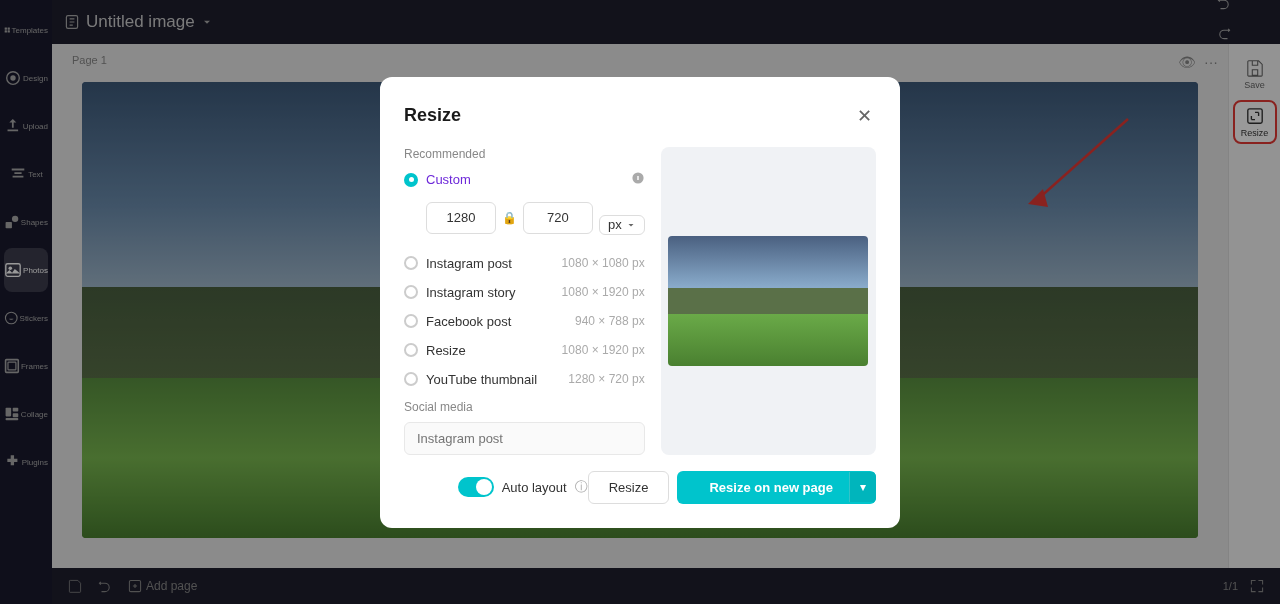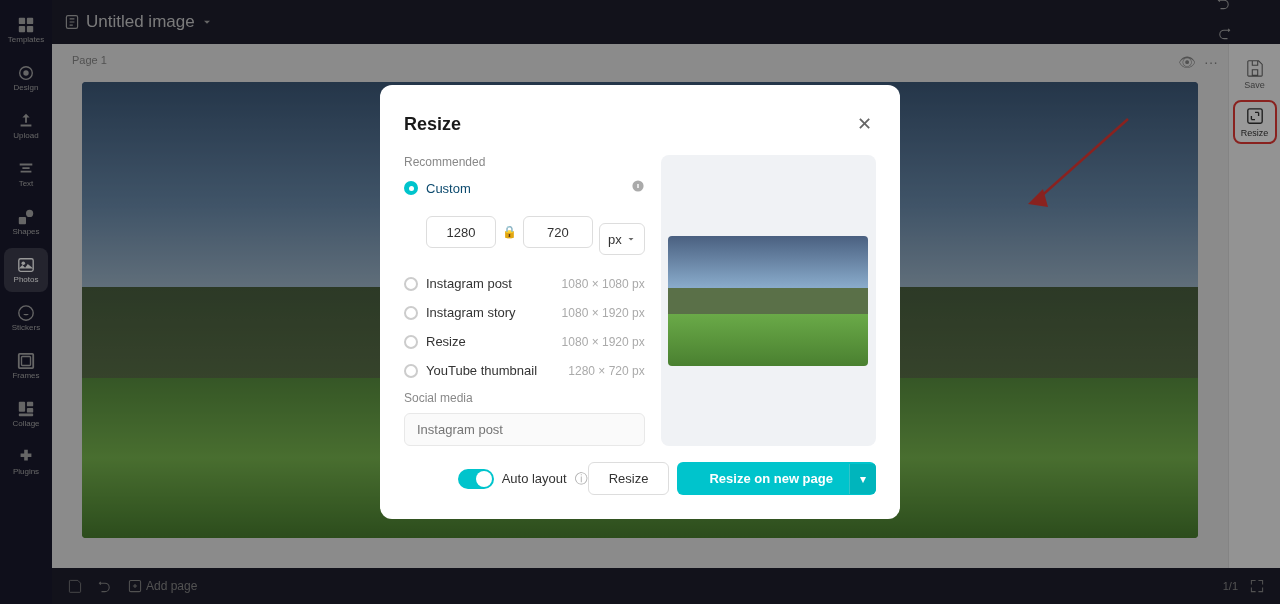--- a/index.html
+++ b/index.html
@@ -12,21 +12,21 @@
       display: flex;
       flex-direction: column;
       align-items: center;
       padding: 8px 0;
       gap: 4px;
       z-index: 10;
       flex-shrink: 0;
     }
     .sidebar-item {
       display: flex;
-      flex-direction: column;
+      flex-direction: row;
       align-items: center;
       justify-content: center;
       width: 44px;
       height: 44px;
       border-radius: 8px;
       cursor: pointer;
       color: #aaa;
       font-size: 9px;
       gap: 1px;
     }
@@ -364,21 +364,21 @@
     .radio-empty {
       width: 14px;
       height: 14px;
       border-radius: 50%;
       border: 2px solid #ccc;
       flex-shrink: 0;
     }
     .custom-label {
       font-size: 13px;
       font-weight: 500;
-      color: #0c4a6e;
+      color: #6d28d9;
     }
 
     
     .dimension-row {
       display: flex;
       align-items: center;
       gap: 6px;
       margin-bottom: 14px;
       margin-left: 22px;
     }
@@ -393,21 +393,21 @@
       color: #333;
     }
     .unit-select {
       display: flex;
       align-items: center;
       gap: 4px;
       background: white;
       border: 1px solid #ddd;
       border-radius: 6px;
       padding: 7px 8px;
-      height: 32px;
+      height: 20px;
       font-size: 13px;
       color: #333;
       cursor: pointer;
       margin-top: 14px;
     }
     .lock-icon {
       color: #aaa;
       font-size: 12px;
       cursor: pointer;
     }
@@ -784,20 +784,25 @@
             <span class="size-name">Instagram post</span>
             <span class="size-dims">1080 × 1080 px</span>
           </div>
           <div class="size-option">
             <div class="radio-empty"></div>
             <span class="size-name">Instagram story</span>
             <span class="size-dims">1080 × 1920 px</span>
           </div>
           <div class="size-option">
             <div class="radio-empty"></div>
+            <span class="size-name">Facebook post</span>
+            <span class="size-dims">940 × 788 px</span>
+          </div>
+          <div class="size-option">
+            <div class="radio-empty"></div>
             <span class="size-name">Resize</span>
             <span class="size-dims">1080 × 1920 px</span>
           </div>
           <div class="size-option">
             <div class="radio-empty"></div>
             <span class="size-name">YouTube thumbnail</span>
             <span class="size-dims">1280 × 720 px</span>
           </div>
         </div>
 

